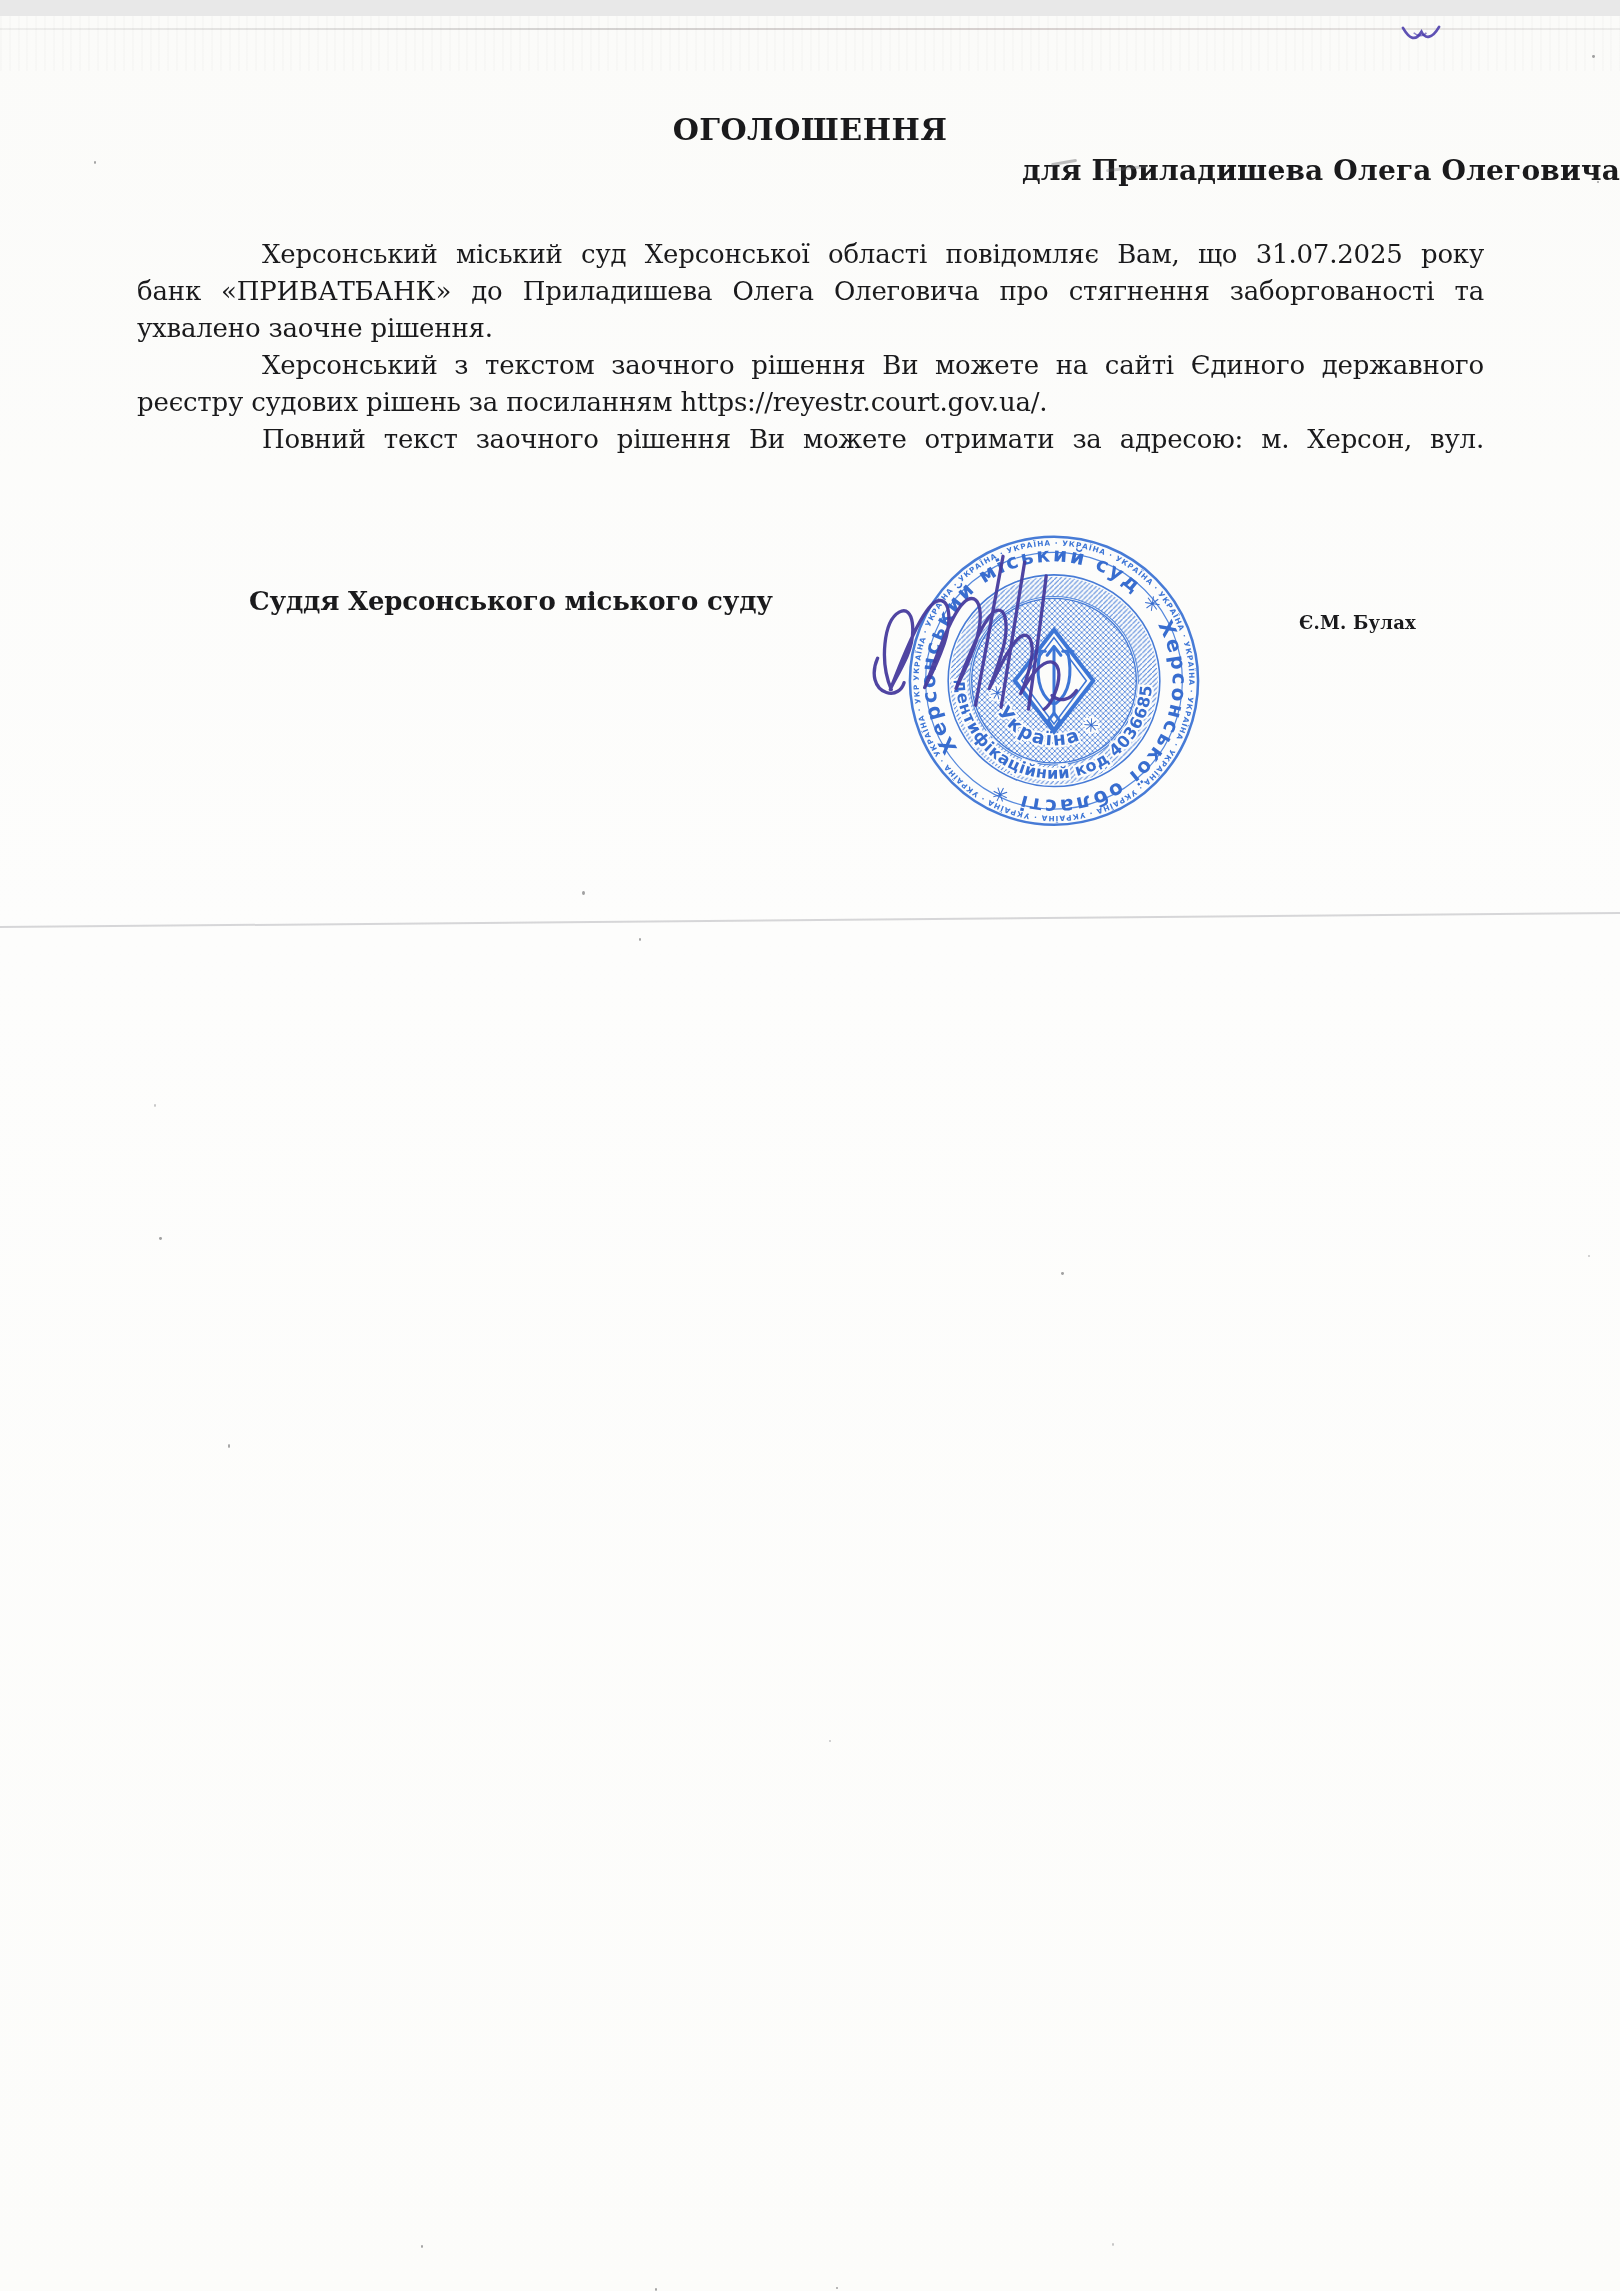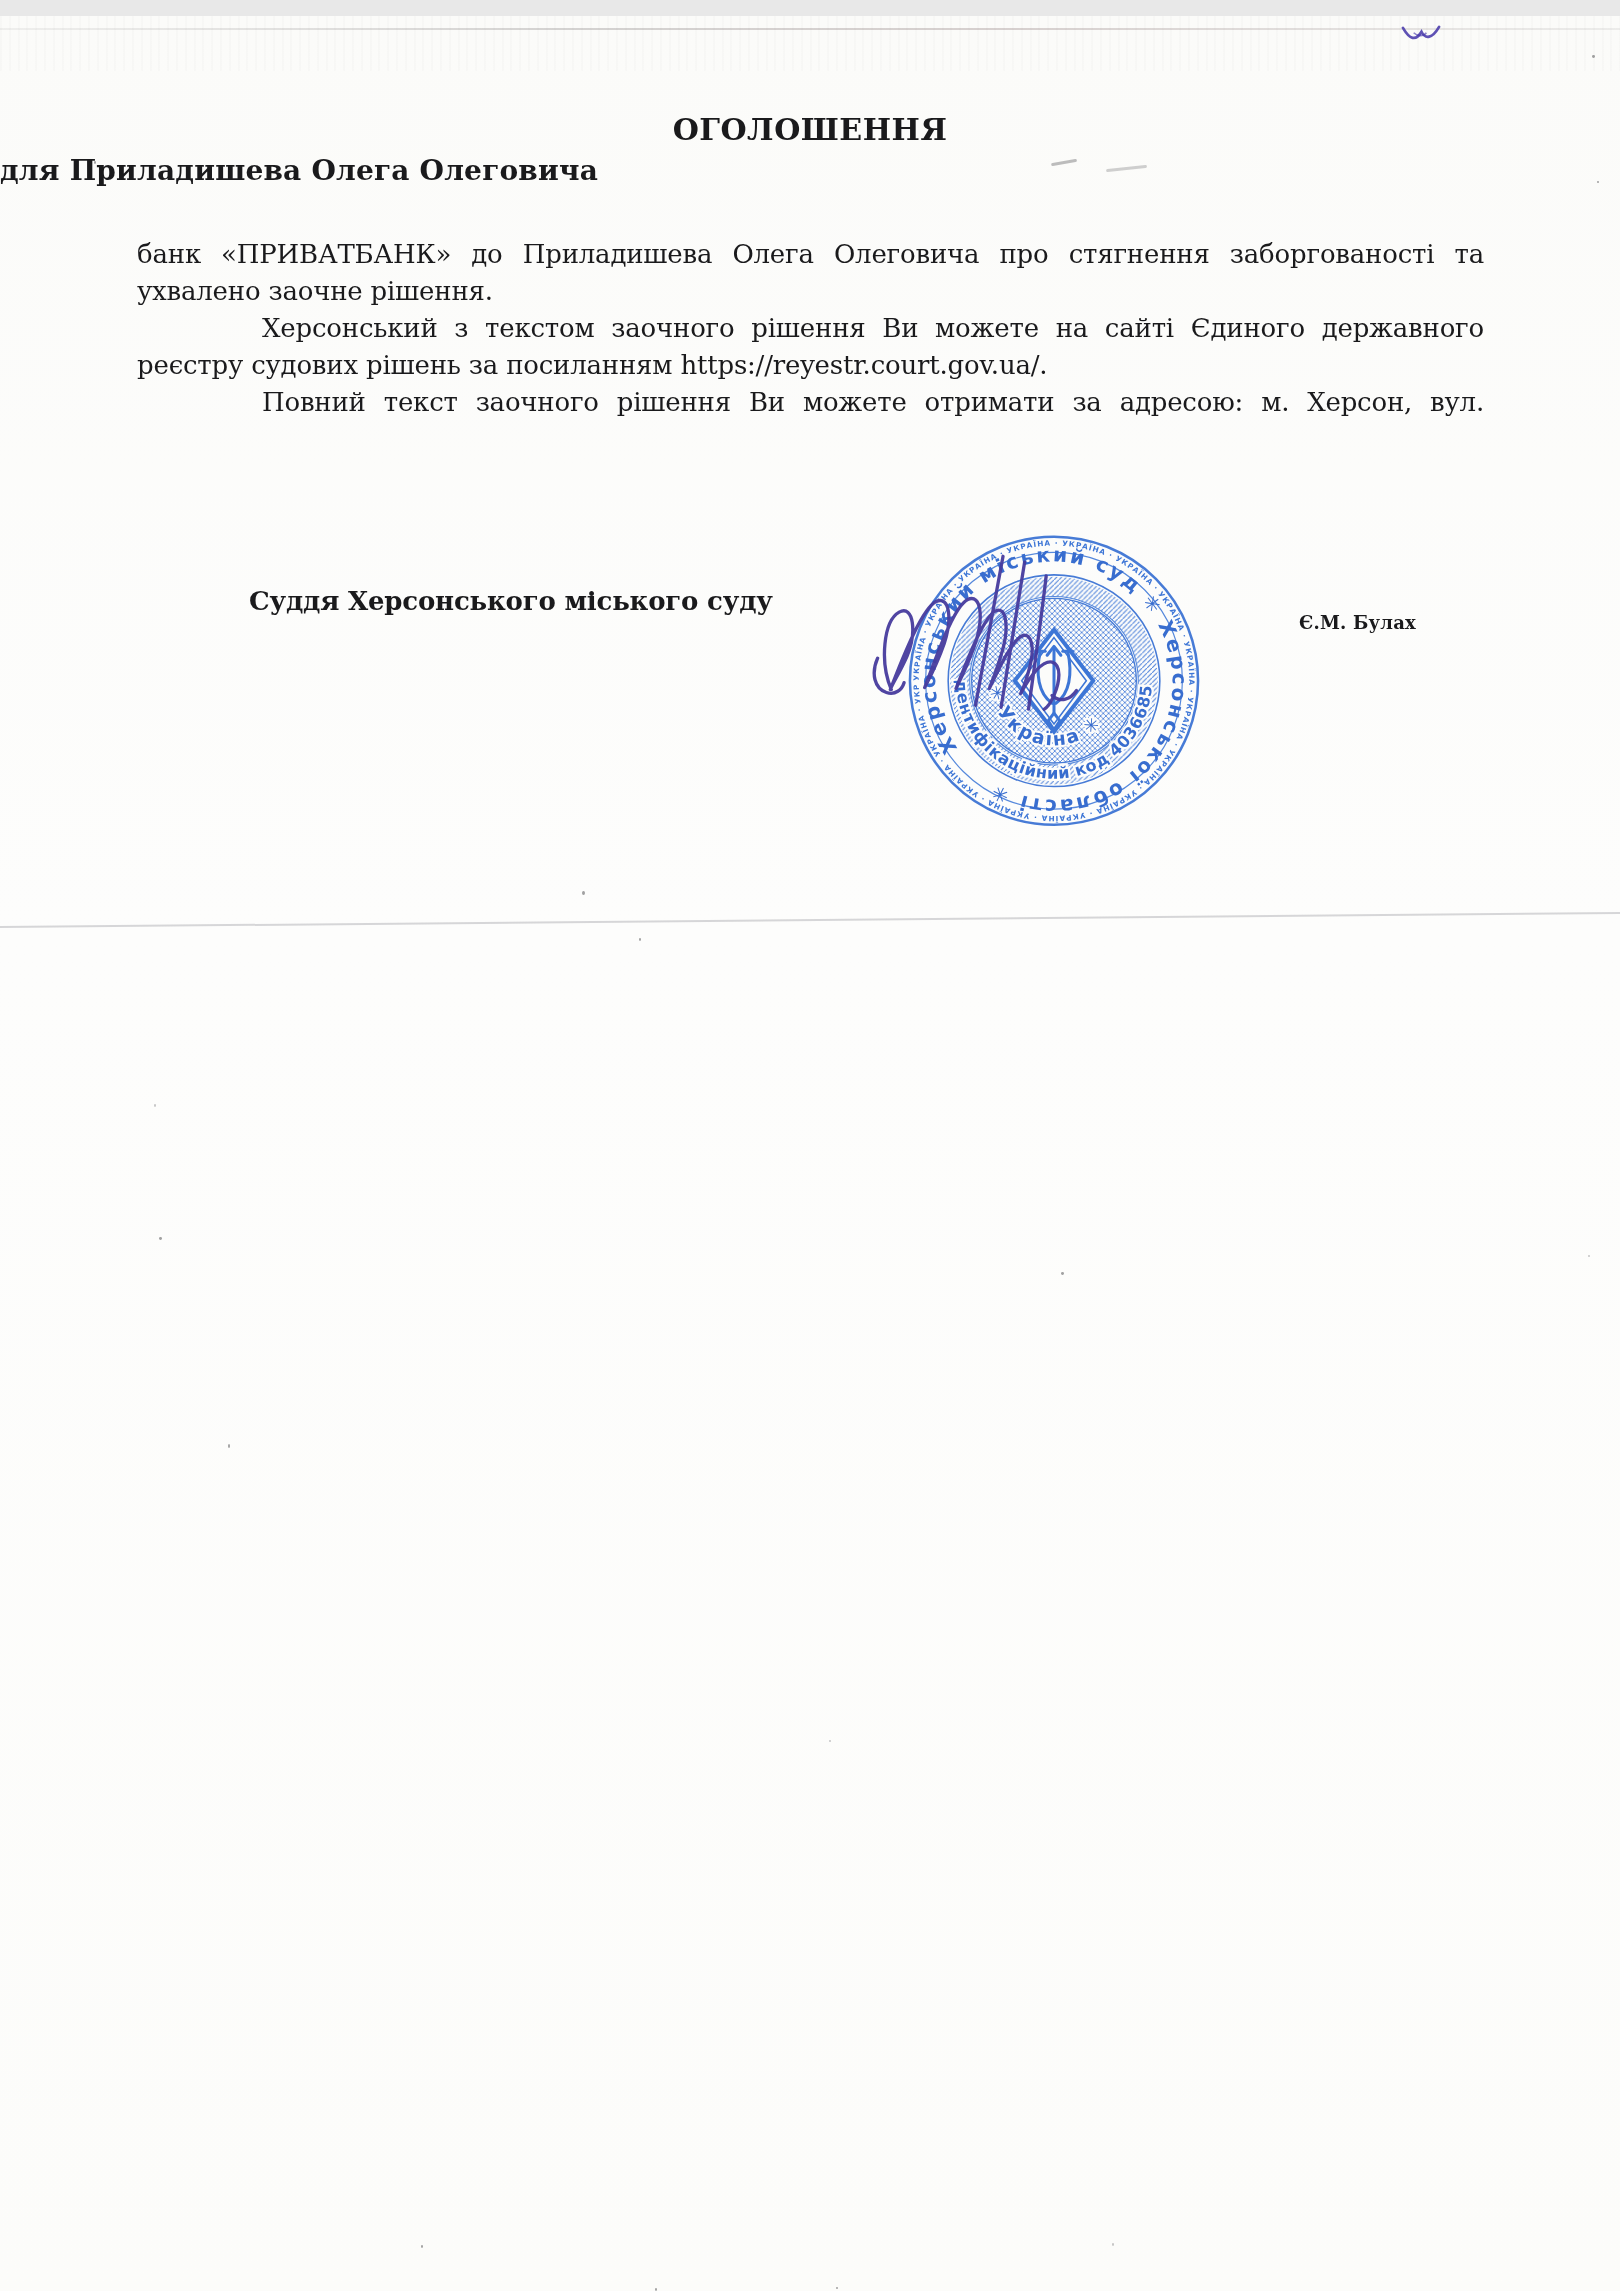--- a/index.html
+++ b/index.html
@@ -26,21 +26,21 @@
     position:absolute;top:903px;left:-19.6px;width:1666px;height:1.6px;
     background:rgba(125,125,132,0.30);
     transform:rotate(-0.5deg);
   }
   .doc-title{
     position:absolute;top:96px;left:0;width:1620px;
     text-align:center;font-weight:bold;font-size:30px;letter-spacing:0.5px;
   }
   .doc-subtitle{
     position:absolute;top:138px;left:0;width:1620px;
-    text-align:left;font-weight:bold;font-size:28px;letter-spacing:0.2px;
+    text-align:right;font-weight:bold;font-size:28px;letter-spacing:0.2px;
   }
   .body-block{
     position:absolute;left:137px;top:220px;width:1347px;
     font-size:26px;letter-spacing:-0.2px;
   }
   .tline{
     width:1347px;height:37px;line-height:37px;
     text-align:justify;text-align-last:justify;
     white-space:nowrap;overflow:visible;
   }
@@ -72,20 +72,21 @@
     <path d="M14 13 C18 17 24 17 27 13" fill="none" stroke="#4334a8" stroke-width="1.6" opacity="0.6"></path>
   </svg>
 
   <div class="doc-title">ОГОЛОШЕННЯ</div>
   <div class="doc-subtitle">для Приладишева Олега Олеговича</div>
 
   <div class="title-smudge" style="left:1051px;top:145px;width:25.5px;transform:rotate(-10deg);"></div>
   <div class="title-smudge" style="left:1106px;top:151px;width:41px;transform:rotate(-6deg);opacity:.7;"></div>
 
   <div class="body-block">
+    <div class="tline indent">Херсонський міський суд Херсонської області повідомляє Вам, що 31.07.2025 року</div>
     <div class="tline">банк «ПРИВАТБАНК» до Приладишева Олега Олеговича про стягнення заборгованості та</div>
     <div class="tline last">ухвалено заочне рішення.</div>
     <div class="tline indent">Херсонський з текстом заочного рішення Ви можете на сайті Єдиного державного</div>
     <div class="tline last">реєстру судових рішень за посиланням https://reyestr.court.gov.ua/.</div>
     <div class="tline indent">Повний текст заочного рішення Ви можете отримати за адресою: м. Херсон, вул.</div>
   </div>
 
   <div class="sig-block">
     <div>Суддя Херсонського міського суду</div>
   </div>

